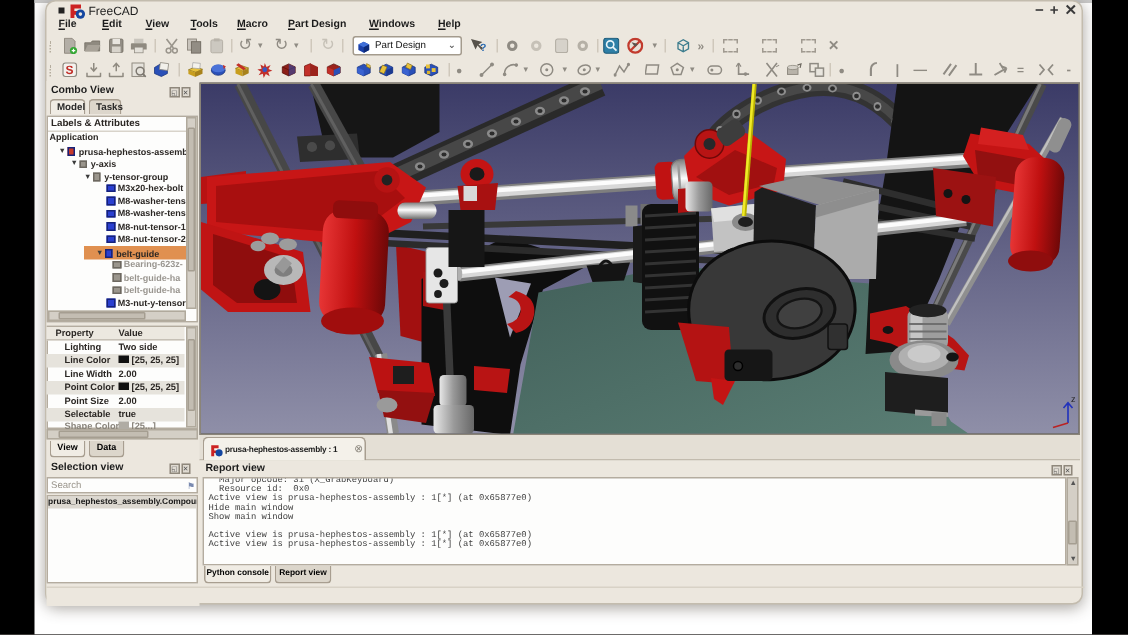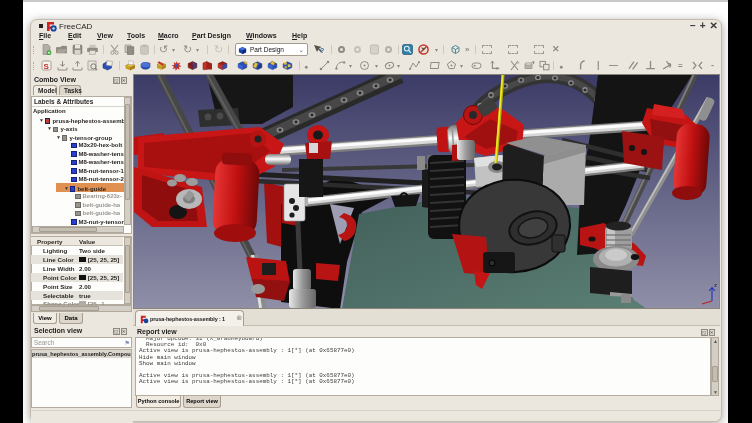--- a/index.html
+++ b/index.html
@@ -1,18 +1,18 @@
 <!DOCTYPE html>
 <html><head><meta charset="utf-8"><style>
 html,body{margin:0;padding:0;background:#000;width:752px;height:423px;overflow:hidden}
 *{box-sizing:border-box}
 body{font-family:"Liberation Sans",sans-serif;position:relative}
 #stage{position:absolute;left:23px;top:0;width:705px;height:423px;background:#fff}
 #topline{position:absolute;left:0;top:0;width:705px;height:2px;background:#c9c9c9}
-#win{position:absolute;left:7px;top:19px;width:692px;height:403px;background:#ece7de;border:1px solid #c3bcae;border-radius:7px;box-shadow:0 2px 10px rgba(60,50,40,.45)}
+#win{position:absolute;left:7px;top:0;width:692px;height:403px;background:#ece7de;border:1px solid #c3bcae;border-radius:7px;box-shadow:0 2px 10px rgba(60,50,40,.45)}
 
 #tbar{position:absolute;left:0;top:0;width:100%;height:12px}
 #tsq{position:absolute;left:8px;top:3.5px;width:4px;height:4px;background:#222}
 #ttxt{position:absolute;left:28px;top:1.5px;font-size:8px;color:#1c1c1c}
 #wbtn{position:absolute;right:2px;top:0px;font-size:10px;font-weight:bold;color:#3a3a3a;letter-spacing:1px}
 
 #menu{position:absolute;left:0;top:11px;width:100%;height:13px}
 .mi{position:absolute;top:1px;font-size:7px;font-weight:bold;color:#1c1c1c}
 .mi u{text-decoration:underline}
 

